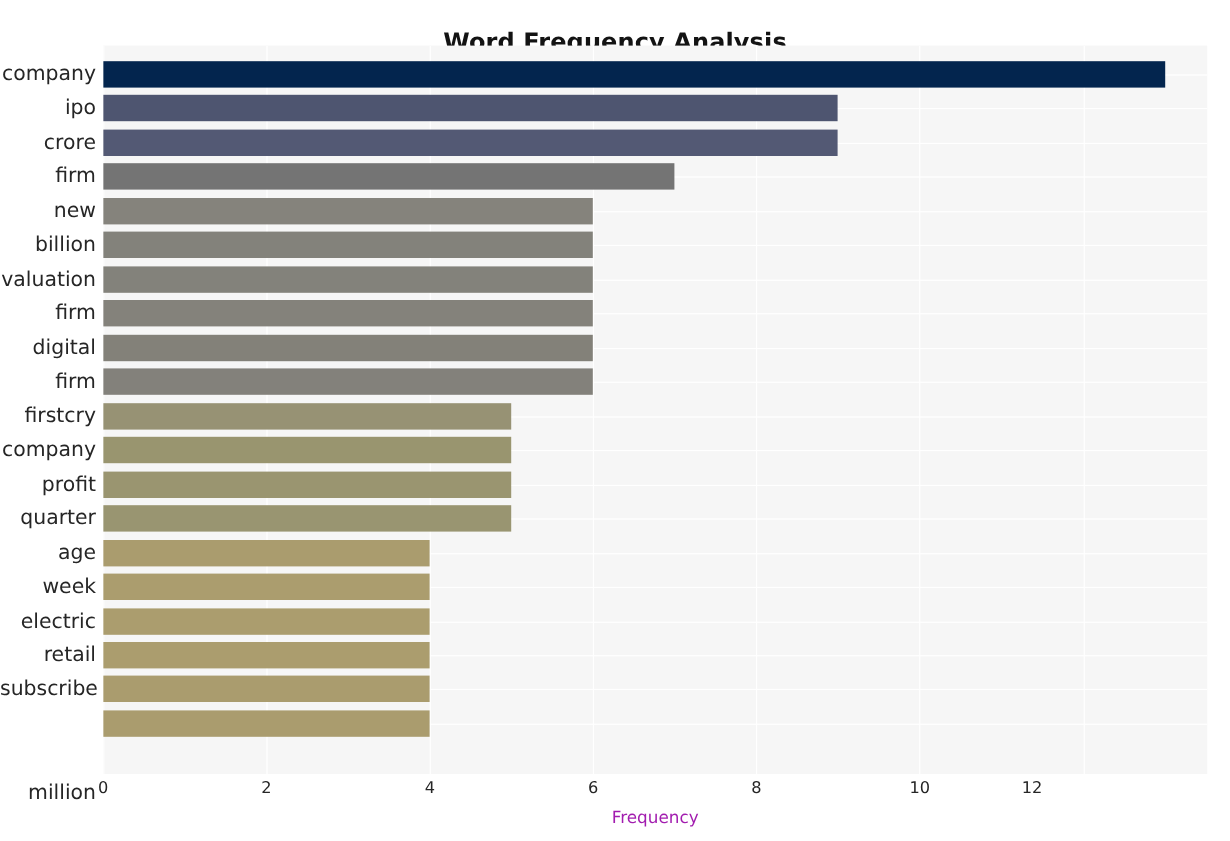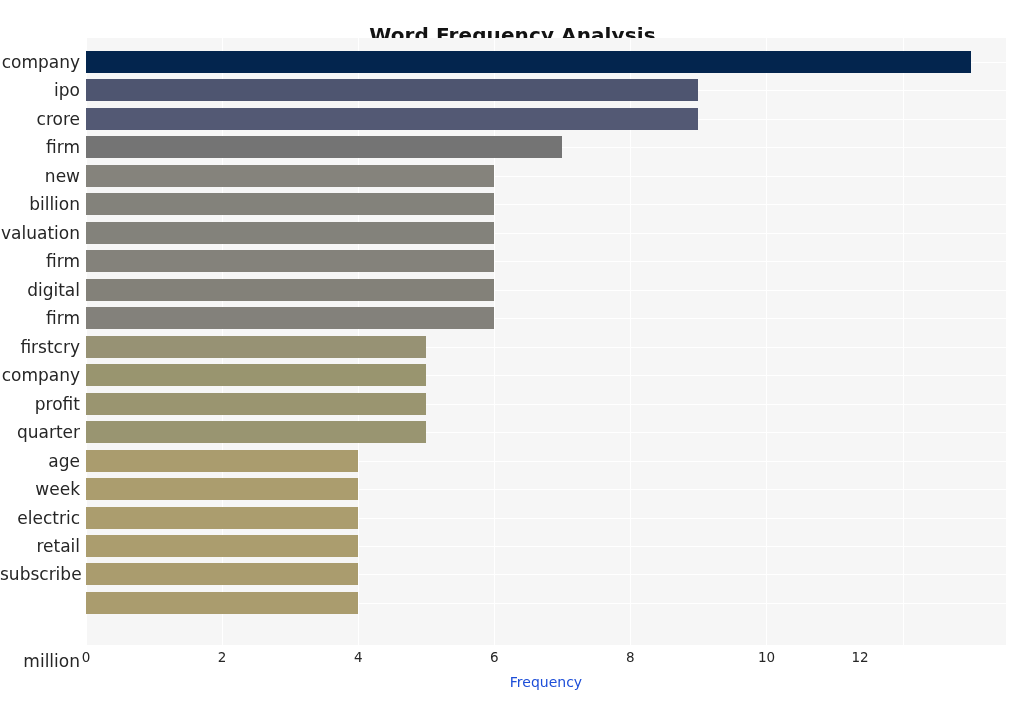--- a/index.html
+++ b/index.html
@@ -110,21 +110,21 @@
     line-height: 18px;
   }
 
   #x-axis-title {
     position: absolute;
     left: 86px;
     top: 673px;
     width: 920px;
     text-align: center;
     font-size: 14px;
-    color: #1d4ed8;
+    color: #a21caf;
     line-height: 18px;
   }
 </style>
 </head>
 <body>
 
 <div id="chart-root">
 
   <div id="chart-title">Word Frequency Analysis</div>
 

